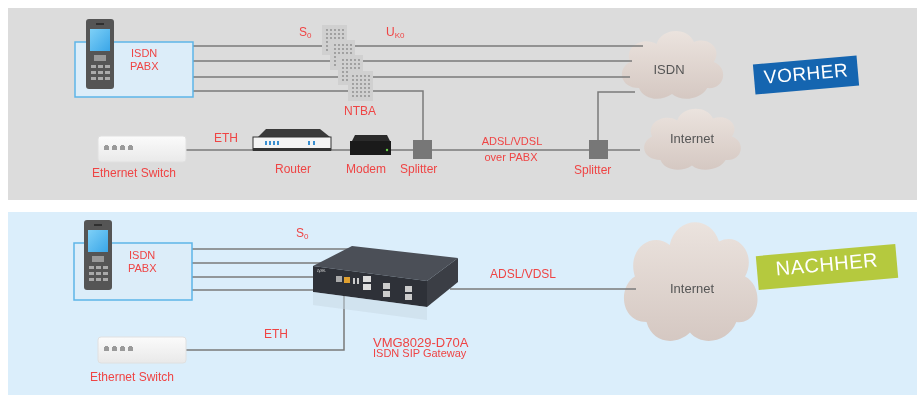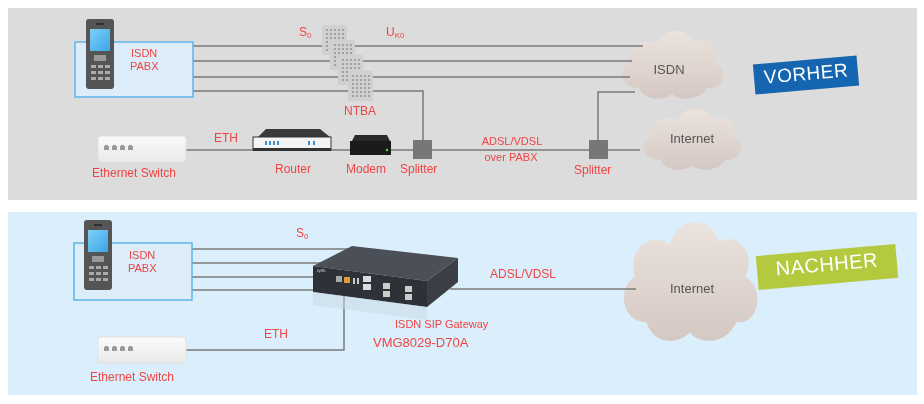--- a/index.html
+++ b/index.html
@@ -215,16 +215,16 @@
 <div class="lbl small center" style="left:512px;top:136px;">ADSL/VDSL</div>
 <div class="lbl small center" style="left:511px;top:152px;">over PABX</div>
 <div class="badge" id="badge-before" style="background: rgb(21, 101, 176);">VORHER</div>
 
 <div class="lbl" style="left:129px;top:250px;font-size:11px;">ISDN</div>
 <div class="lbl" style="left:128px;top:263px;font-size:11px;">PABX</div>
 <div class="lbl" style="left:296px;top:227px;"><span>S</span><sub>0</sub></div>
 <div class="lbl" style="left:264px;top:328px;">ETH</div>
 <div class="lbl" style="left:90px;top:371px;">Ethernet Switch</div>
 <div class="lbl" style="left:373px;top:320px;font-size:13px;margin-top:16px;">VMG8029-D70A</div>
-<div class="lbl small" style="left:373px;top:319px;margin-left:22px;">ISDN SIP Gateway</div>
+<div class="lbl small" style="left:373px;top:348px;">ISDN SIP Gateway</div>
 <div class="lbl" style="left:490px;top:268px;">ADSL/VDSL</div>
 <div class="cloud-text" style="left:692px;top:288px;">Internet</div>
 <div class="badge" id="badge-after" style="background: rgb(181, 201, 62);">NACHHER</div>
 
 </body></html>

